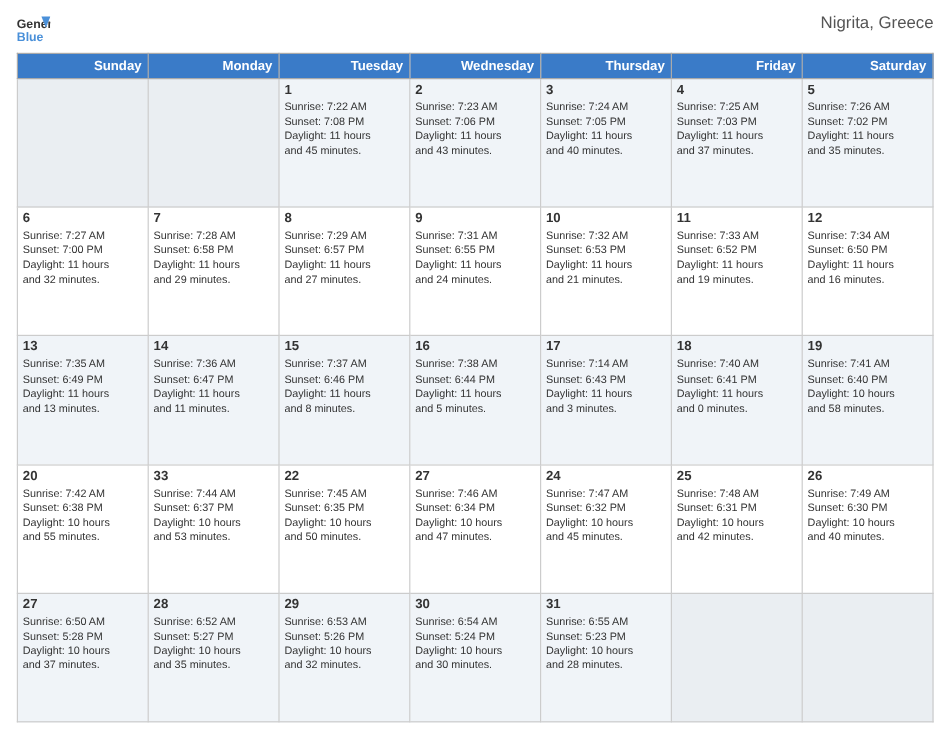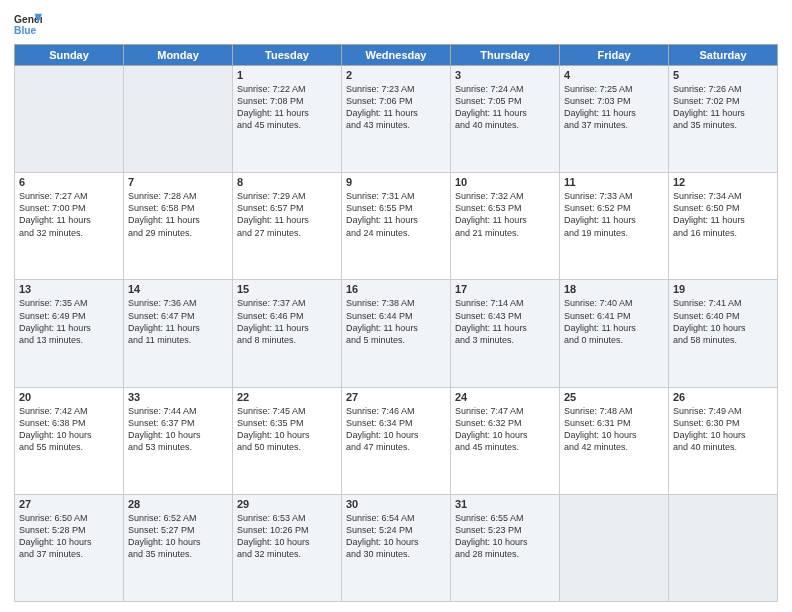--- a/index.html
+++ b/index.html
@@ -49,23 +49,23 @@
       flex: 1;
       border-collapse: collapse;
       width: 100%;
       table-layout: fixed;
     }
     .calendar th {
       background: #3a7bc8;
       color: #fff;
       font-size: 11px;
       font-weight: bold;
-      padding: 4px 18px;
+      padding: 4px 5px;
       border: 1px solid #aaa;
-      text-align: center;
+      text-align: right;
     }
     .calendar td {
       border: 1px solid #ccc;
       vertical-align: top;
       padding: 3px 4px;
       font-size: 9px;
       color: #333;
       height: 80px;
       background: #fff;
     }
@@ -96,20 +96,21 @@
 <div class="page">
   <div class="header">
     <div class="logo">
       <svg class="logo-icon" viewBox="0 0 30 30">
         <text x="0" y="14" font-size="11" font-weight="bold" fill="#333">General</text>
         <text x="0" y="26" font-size="11" font-weight="bold" fill="#4a90d9">Blue</text>
         <polygon points="22,4 30,4 26,14" fill="#4a90d9"></polygon>
       </svg>
     </div>
     <div class="title-block">
+      <div class="subtitle">Nigrita, Greece</div>
     </div>
   </div>
 
   <table class="calendar">
     <thead>
       <tr>
         <th>Sunday</th>
         <th>Monday</th>
         <th>Tuesday</th>
         <th>Wednesday</th>
@@ -322,21 +323,21 @@
           <td>
             <span class="day-num">28</span>
             <span class="cell-line">Sunrise: 6:52 AM</span>
             <span class="cell-line">Sunset: 5:27 PM</span>
             <span class="cell-line">Daylight: 10 hours</span>
             <span class="cell-line">and 35 minutes.</span>
           </td>
           <td>
             <span class="day-num">29</span>
             <span class="cell-line">Sunrise: 6:53 AM</span>
-            <span class="cell-line">Sunset: 10:26 PM</span>
+            <span class="cell-line">Sunset: 5:26 PM</span>
             <span class="cell-line">Daylight: 10 hours</span>
             <span class="cell-line">and 32 minutes.</span>
           </td>
           <td>
             <span class="day-num">30</span>
             <span class="cell-line">Sunrise: 6:54 AM</span>
             <span class="cell-line">Sunset: 5:24 PM</span>
             <span class="cell-line">Daylight: 10 hours</span>
             <span class="cell-line">and 30 minutes.</span>
           </td>

